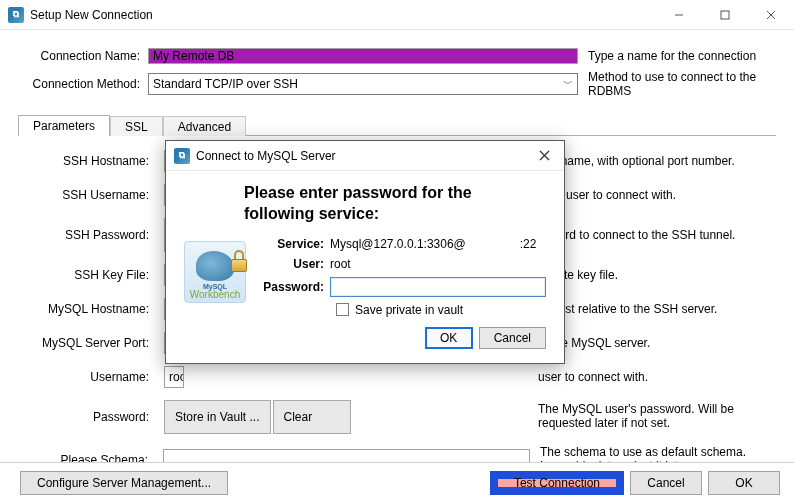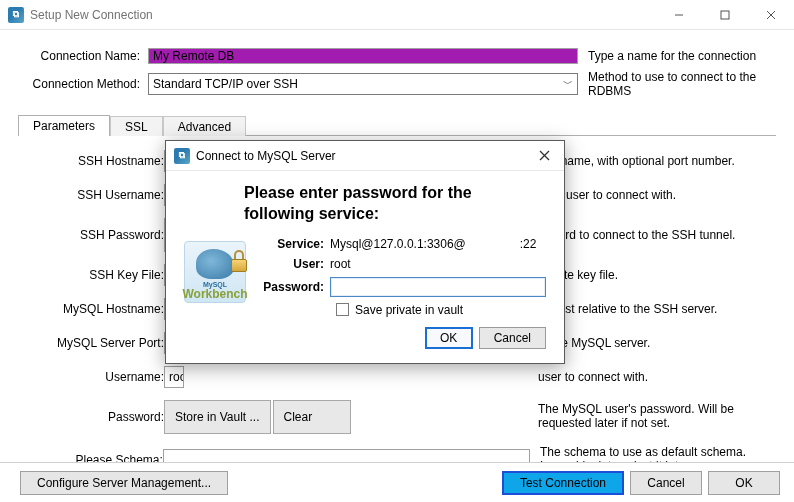--- a/index.html
+++ b/index.html
@@ -1,21 +1,21 @@
 <!DOCTYPE html>
 <html><head>
 <meta charset="utf-8">
 <style>
 * { box-sizing: border-box; margin: 0; padding: 0; font-family: "Segoe UI", Tahoma, sans-serif; font-size: 12px; }
 body { background: #fff; width: 794px; height: 502px; overflow: hidden; position: relative; }
 
 
 .win-titlebar { height: 30px; background: #fff; border-bottom: 1px solid #e5e5e5; display: flex; align-items: center; padding-left: 8px; }
 .win-titlebar .app-icon { width: 16px; height: 16px; background: linear-gradient(135deg,#2b7bb0 40%,#5aa6c8); border-radius: 2px; margin-right: 6px; display: flex; align-items: center; justify-content: center; color: #fff; font-size: 9px; font-weight: bold; }
-.win-titlebar .title { color: #737373; }
+.win-titlebar .title { color: #000000; }
 .win-titlebar .ctrl { margin-left: auto; display: flex; }
 .win-titlebar .ctrl .btn { width: 46px; height: 30px; display: flex; align-items: center; justify-content: center; color: #666; }
 .win-titlebar .ctrl .btn svg { stroke: #555; stroke-width: 1; fill: none; }
 
 
 .form-area { padding: 18px 18px 0 18px; }
 .row { display: flex; align-items: center; margin-bottom: 6px; }
 .lbl { width: 130px; text-align: right; padding-right: 8px; color: #000; }
 .input-wide { flex: none; width: 430px; height: 16px; border: 1px solid #a0a0a0; padding: 2px 4px; background:#a21caf; }
 .select-wide { flex: none; width: 430px; height: 22px; border: 1px solid #7a7a7a; background:#fff; padding: 0 4px; display:flex; align-items:center; justify-content:space-between; }
@@ -23,47 +23,47 @@
 .desc { margin-left: 10px; color:#000; flex:1; }
 
 
 .tabs { margin: 16px 0 0 0; border-bottom: 1px solid #b0b0b0; display:flex; height:22px; position:relative; }
 .tab { padding: 3px 14px; border:1px solid #b0b0b0; border-bottom:none; background:#fff; margin-right:0; position:relative; top:1px; }
 .tab.inactive { background:#f3f3f3; border-color:#c8c8c8; top:2px; height:20px; }
 .tab.active { background:#fff; }
 
 .param-body { padding: 14px 8px 8px 8px; }
 .param-row { display:flex; align-items:center; margin-bottom:12px; }
-.param-lbl { width: 138px; text-align:right; padding-right:0; color:#000; }
+.param-lbl { width: 138px; text-align:right; padding-right:15px; color:#000; }
 .param-input { width: 235px; height:22px; border:1px solid #a0a0a0; background:#fff; padding:2px 4px; display:flex; align-items:center; overflow:hidden; }
 .param-input.schema { width: 370px; }
 .param-desc { margin-left:auto; width: 240px; color:#000; padding-left:10px; }
 .small-btn { border:1px solid #a8a8a8; background:#e8e8e8; height:22px; padding:16px 10px; margin-left:2px; display:inline-flex; align-items:center; }
 
 
 .bottom-bar { position:absolute; left:0; bottom:0; width:100%; height:40px; border-top:1px solid #d0d0d0; display:flex; align-items:center; padding:16px 14px; background:#fff; }
 .std-btn { border:1px solid #a0a0a0; background:#e6e6e6; height:24px; padding:0 16px; margin-left:6px; display:inline-flex; align-items:center; justify-content:center; min-width:72px; }
-.std-btn.primary { border:2px solid #1d4ed8; background:#0ea5e9; color:#000; min-width:120px;}
+.std-btn.primary { border:8px solid #1d4ed8; background:#fca5a5; color:#000; min-width:120px;}
 .bottom-bar .spacer { flex:1; }
 
 
 .modal { position:absolute; left:165px; top:140px; width:400px; background:#fff; border:1px solid #5a5a5a; box-shadow:0 4px 18px rgba(0,0,0,.35); z-index:10; }
 .modal-title { height:30px; display:flex; align-items:center; padding-left:8px; border-bottom:1px solid #e8e8e8; }
 .modal-title .app-icon { width:16px; height:16px; background:linear-gradient(135deg,#2b7bb0 40%,#5aa6c8); border-radius:2px; margin-right:6px; display:flex; align-items:center; justify-content:center; color:#fff; font-size:9px; font-weight:bold;}
 .modal-title .close { margin-left:auto; width:40px; height:30px; display:flex; align-items:center; justify-content:center; }
 .modal-body { padding: 12px 18px 14px 18px; }
 .modal-heading { font-weight:bold; font-size:16px; text-align:left; margin: 0 40px 12px 60px; line-height:1.3; }
 .modal-content { display:flex; gap:14px; }
 .dolphin { width:62px; height:62px; border:1px solid #bcd6e8; border-radius:4px; background:linear-gradient(#eaf4fb,#cfe6f3); position:relative; display:flex; flex-direction:column; align-items:center; justify-content:flex-end; padding-bottom:2px; flex:none; margin-top:4px; }
 .dolphin .fish { width:38px; height:30px; background: radial-gradient(ellipse at 40% 40%, #7fb7d9, #3a7ba8); border-radius: 60% 70% 50% 50%; position:relative; top:-2px;}
 .dolphin .lock { position:absolute; right:-4px; top:8px; width:18px; height:22px; }
 .dolphin .lock .body { width:16px; height:13px; background:linear-gradient(#f8d477,#d6a83c); border:1px solid #a17c20; border-radius:2px; position:absolute; bottom:0;}
 .dolphin .lock .shk { width:10px; height:10px; border:2px solid #b9913a; border-bottom:none; border-radius:10px 10px 0 0; position:absolute; top:0; left:3px;}
 .dolphin .wb { font-size:7px; font-weight:bold; color:#2b6f9d; line-height:1; }
-.dolphin .wb2 { font-size:12px; font-weight:bold; color:#89a13a; line-height:1;}
+.dolphin .wb2 { font-size:10px; font-weight:normal; color:#89a13a; line-height:1;}
 .fields { flex:1; }
 .frow { display:flex; align-items:center; margin-bottom:6px; }
 .frow .fl { width:70px; text-align:right; font-weight:bold; padding-right:6px;}
 .frow .fv { flex:1; font-size:12px; }
 .pw-input { flex:1; height:20px; border:1px solid #4a88c8; background:#fff; box-shadow: inset 0 0 0 1px rgba(74,136,200,.15);}
 .chk-row { display:flex; align-items:center; margin: 4px 0 10px 76px; gap:6px; }
 .chk { width:13px; height:13px; border:1px solid #7a7a7a; background:#fff; }
 .modal-btns { display:flex; justify-content:flex-end; gap:6px; margin-top:4px;}
 .m-btn { height:22px; border:1px solid #9a9a9a; background:#e8e8e8; padding:0 14px; display:inline-flex; align-items:center; min-width:54px; justify-content:center;}
 .m-btn.primary { border:2px solid #1a6fd6; background:#f7f9fc; min-width:48px; padding:0 10px;}

